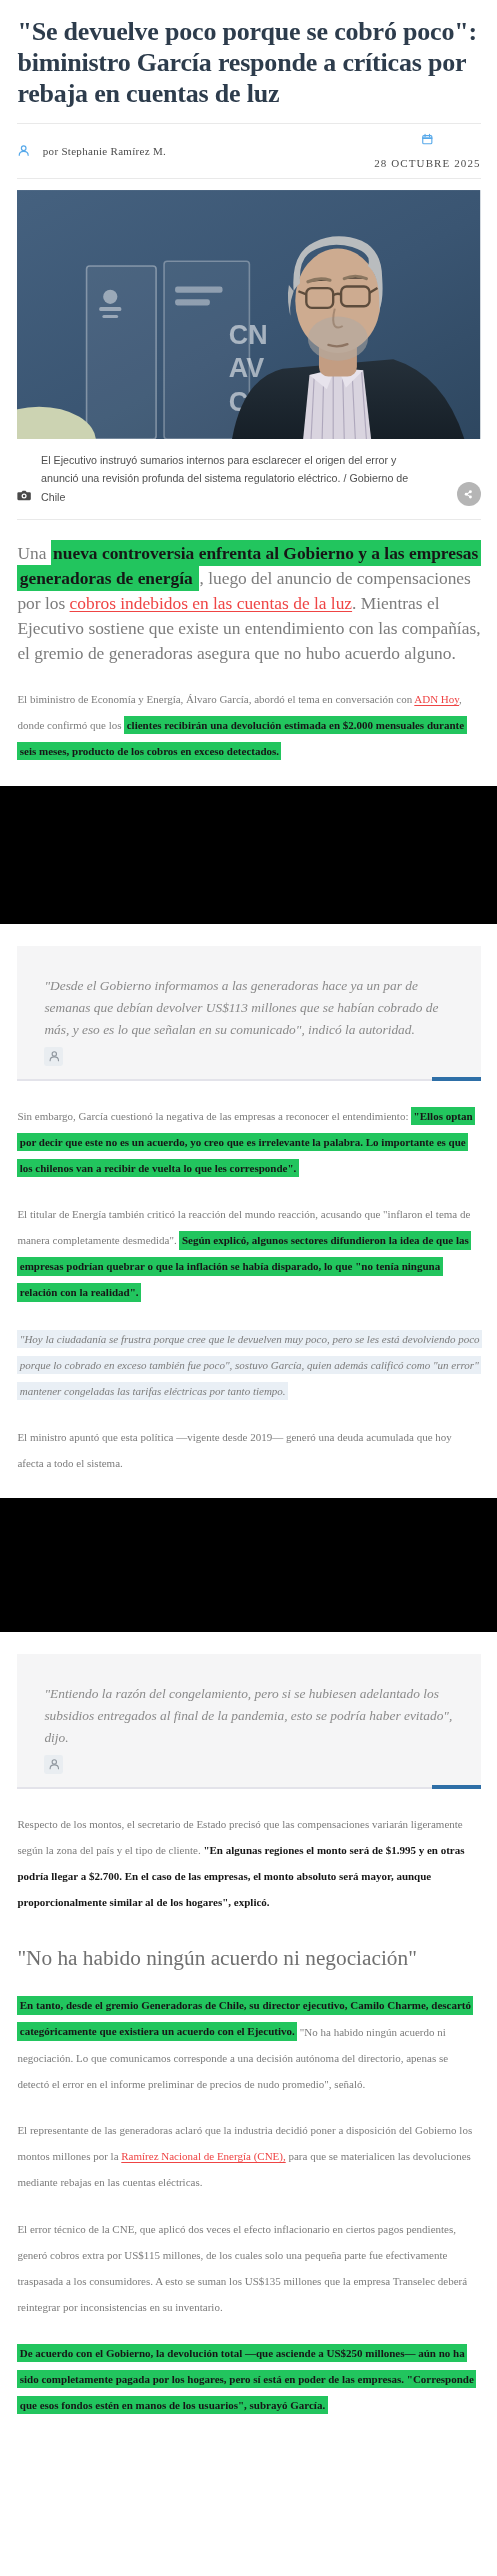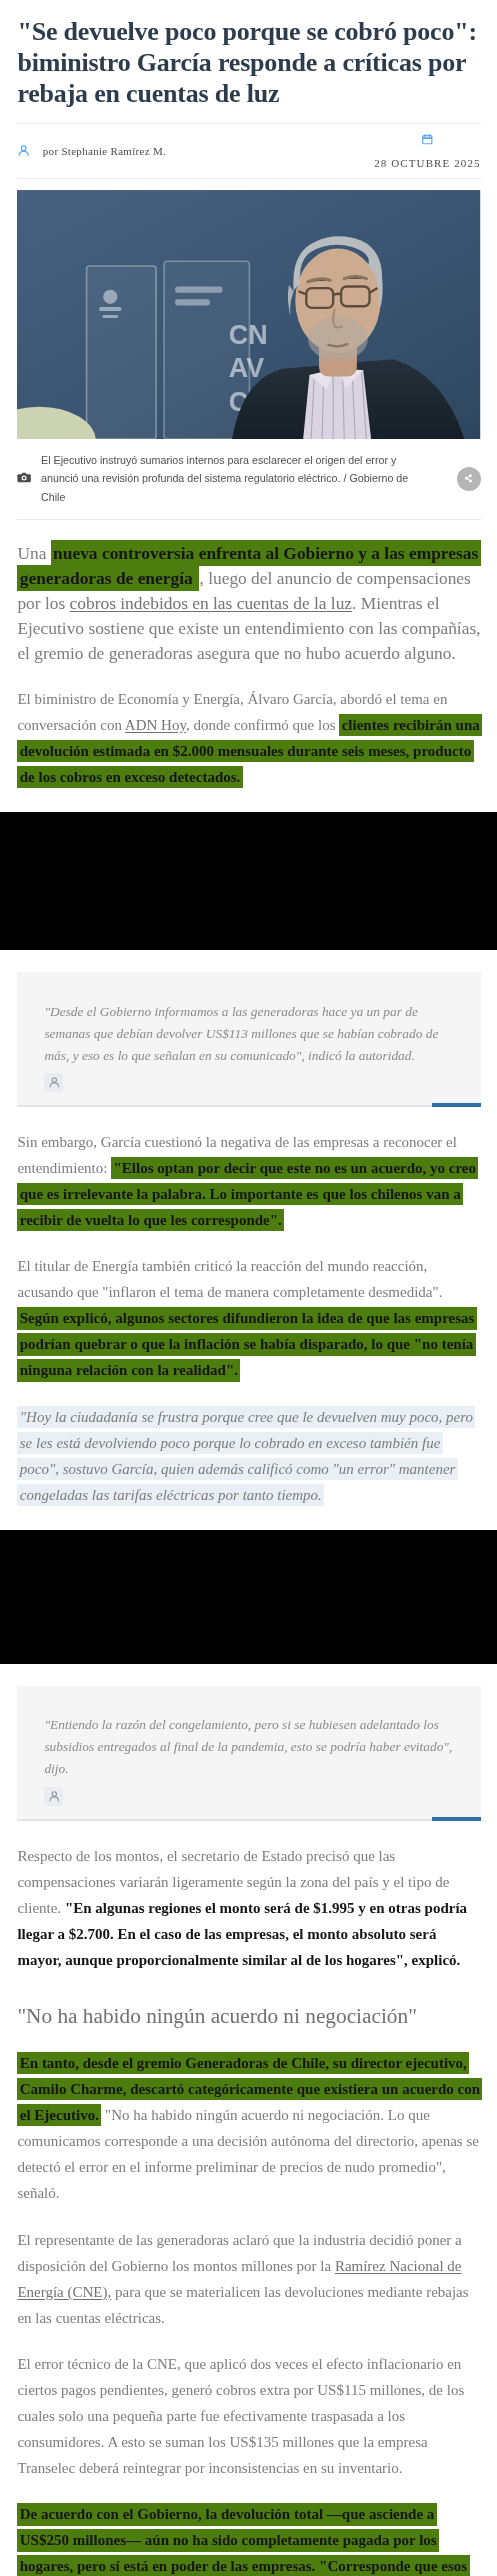--- a/index.html
+++ b/index.html
@@ -16,34 +16,34 @@
   .byline-left,.byline-right{display:flex;align-items:center;gap:12px;color:#4d4d4d;font-size:11px;}
   .byline-left{letter-spacing:0.3px;}
   .byline-right{letter-spacing:1.1px;flex-direction:column;}
   .byline svg{display:block;}
 
   
   .hero{margin-top:11px;}
   .hero svg{display:block;width:100%;height:auto;}
 
   
-  .caption-row{display:flex;align-items:center;gap:9.5px;padding:12px 0 13.4px;}
+  .caption-row{display:flex;align-items:flex-end;gap:9.5px;padding:12px 0 13.4px;}
   .camera-wrap{flex:0 0 auto;margin-top:2.4px;}
   .caption-text{flex:1;font-family:"Liberation Sans","DejaVu Sans",sans-serif;font-size:10.7px;line-height:1.7;color:#4f4f4f;padding-right:20.5px;}
   .share-btn{flex:0 0 auto;width:24px;height:24px;border-radius:50%;background:#b5b5b5;display:flex;align-items:center;justify-content:center;cursor:pointer;}
 
   
   .lead{font-size:17.4px;line-height:25px;color:#7c7c7c;margin:20.5px 0;}
-  .body-p{font-size:15px;line-height:26px;color:#7c7c7c;margin:20.5px 0;}
+  .body-p{font-size:11px;line-height:26px;color:#7c7c7c;margin:20.5px 0;}
   .sub-heading{font-size:21.3px;line-height:27px;font-weight:400;color:#707070;margin:30px 0 19px;}
   .run-n{}
-  .run-h{background:#4d7c0f;color:#161616;font-weight:700;padding:3.2px 2.4px;
+  .run-h{background:#22c55e;color:#161616;font-weight:700;padding:3.2px 2.4px;
          box-decoration-break:clone;-webkit-box-decoration-break:clone;}
   .run-b{color:#161616;font-weight:700;}
-  .run-l{color:#737373;text-decoration:underline;text-underline-offset:2.4px;cursor:pointer;}
+  .run-l{color:#ef4444;text-decoration:underline;text-underline-offset:2.4px;cursor:pointer;}
   .run-q{background:#e9eff5;font-style:italic;padding:3.2px 2.4px;
          box-decoration-break:clone;-webkit-box-decoration-break:clone;}
 
   
   .embed-black{background:#000;margin:22px -17.4px;}
 
   
   .quote-card{background:#f5f5f6;margin:22px 0;padding:28.4px 24px 14.2px 27px;position:relative;}
   .quote-text{font-style:italic;font-size:13.4px;line-height:22px;color:#8a8a8a;margin:0 0 6.3px;}
   .quote-icon{display:inline-flex;align-items:center;justify-content:center;width:19px;height:19px;border-radius:2.4px;background:#e9edf1;}
@@ -178,20 +178,21 @@
       <div class="embed-black" style="height: 138px;"></div>
       <div class="quote-card"><p class="quote-text">"Desde el Gobierno informamos a las generadoras hace ya un par de semanas que debían devolver US$113 millones que se habían cobrado de más, y eso es lo que señalan en su comunicado", indicó la autoridad.</p><span class="quote-icon">
           <svg width="12.6" height="12.6" viewBox="0 0 18 18" fill="none" stroke="#8f969e" stroke-width="1.6" stroke-linecap="round">
             <circle cx="9" cy="5.6" r="3.1"></circle>
             <path d="M3 15.2 Q3 9.8 9 9.8 Q15 9.8 15 15.2"></path>
           </svg>
         </span><div class="card-line"></div><div class="card-accent"></div></div>
       <p class="body-p"><span class="run-n">Sin embargo, García cuestionó la negativa de las empresas a reconocer el entendimiento: </span><span class="run-h">"Ellos optan por decir que este no es un acuerdo, yo creo que es irrelevante la palabra. Lo importante es que los chilenos van a recibir de vuelta lo que les corresponde".</span></p>
       <p class="body-p"><span class="run-n">El titular de Energía también criticó la reacción del mundo reacción, acusando que "inflaron el tema de manera completamente desmedida". </span><span class="run-h">Según explicó, algunos sectores difundieron la idea de que las empresas podrían quebrar o que la inflación se había disparado, lo que "no tenía ninguna relación con la realidad".</span></p>
       <p class="body-p"><span class="run-q">"Hoy la ciudadanía se frustra porque cree que le devuelven muy poco, pero se les está devolviendo poco porque lo cobrado en exceso también fue poco", sostuvo García, quien además calificó como "un error" mantener congeladas las tarifas eléctricas por tanto tiempo.</span></p>
+      <p class="body-p"><span class="run-n">El ministro apuntó que esta política —vigente desde 2019— generó una deuda acumulada que hoy afecta a todo el sistema.</span></p>
       <div class="embed-black" style="height: 134px;"></div>
       <div class="quote-card"><p class="quote-text">"Entiendo la razón del congelamiento, pero si se hubiesen adelantado los subsidios entregados al final de la pandemia, esto se podría haber evitado", dijo.</p><span class="quote-icon">
           <svg width="12.6" height="12.6" viewBox="0 0 18 18" fill="none" stroke="#8f969e" stroke-width="1.6" stroke-linecap="round">
             <circle cx="9" cy="5.6" r="3.1"></circle>
             <path d="M3 15.2 Q3 9.8 9 9.8 Q15 9.8 15 15.2"></path>
           </svg>
         </span><div class="card-line"></div><div class="card-accent"></div></div>
       <p class="body-p"><span class="run-n">Respecto de los montos, el secretario de Estado precisó que las compensaciones variarán ligeramente según la zona del país y el tipo de cliente. </span><span class="run-b">"En algunas regiones el monto será de $1.995 y en otras podría llegar a $2.700. En el caso de las empresas, el monto absoluto será mayor, aunque proporcionalmente similar al de los hogares", explicó.</span></p>
       <h2 class="sub-heading">"No ha habido ningún acuerdo ni negociación"</h2>
       <p class="body-p"><span class="run-h">En tanto, desde el gremio Generadoras de Chile, su director ejecutivo, Camilo Charme, descartó categóricamente que existiera un acuerdo con el Ejecutivo.</span><span class="run-n"> "No ha habido ningún acuerdo ni negociación. Lo que comunicamos corresponde a una decisión autónoma del directorio, apenas se detectó el error en el informe preliminar de precios de nudo promedio", señaló.</span></p>

